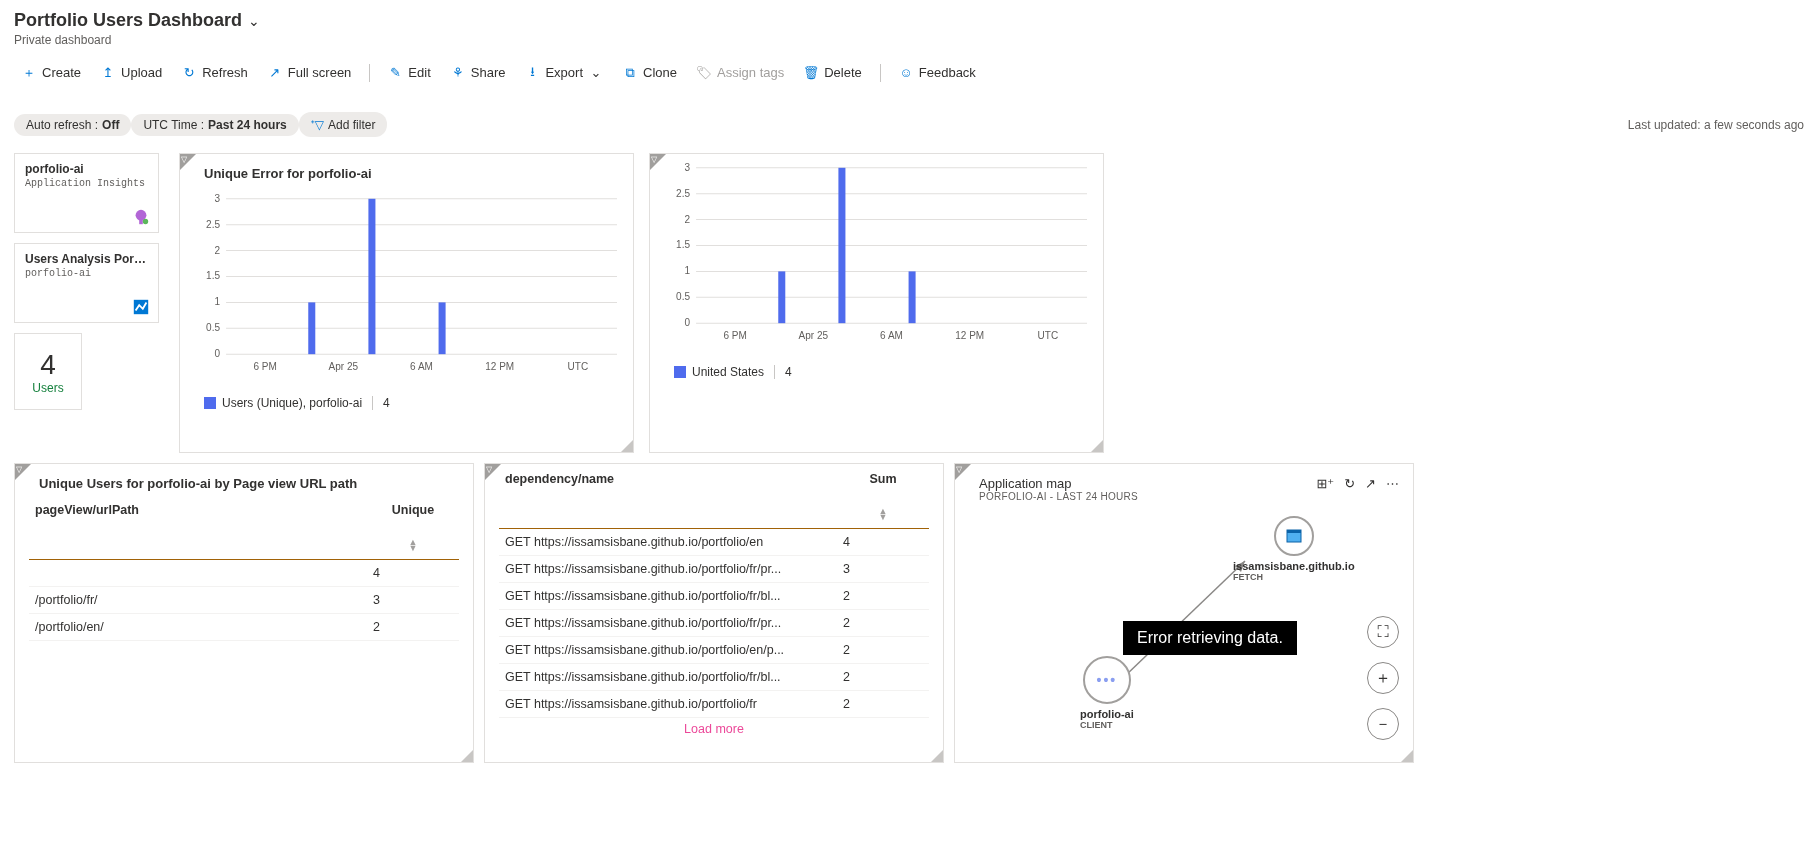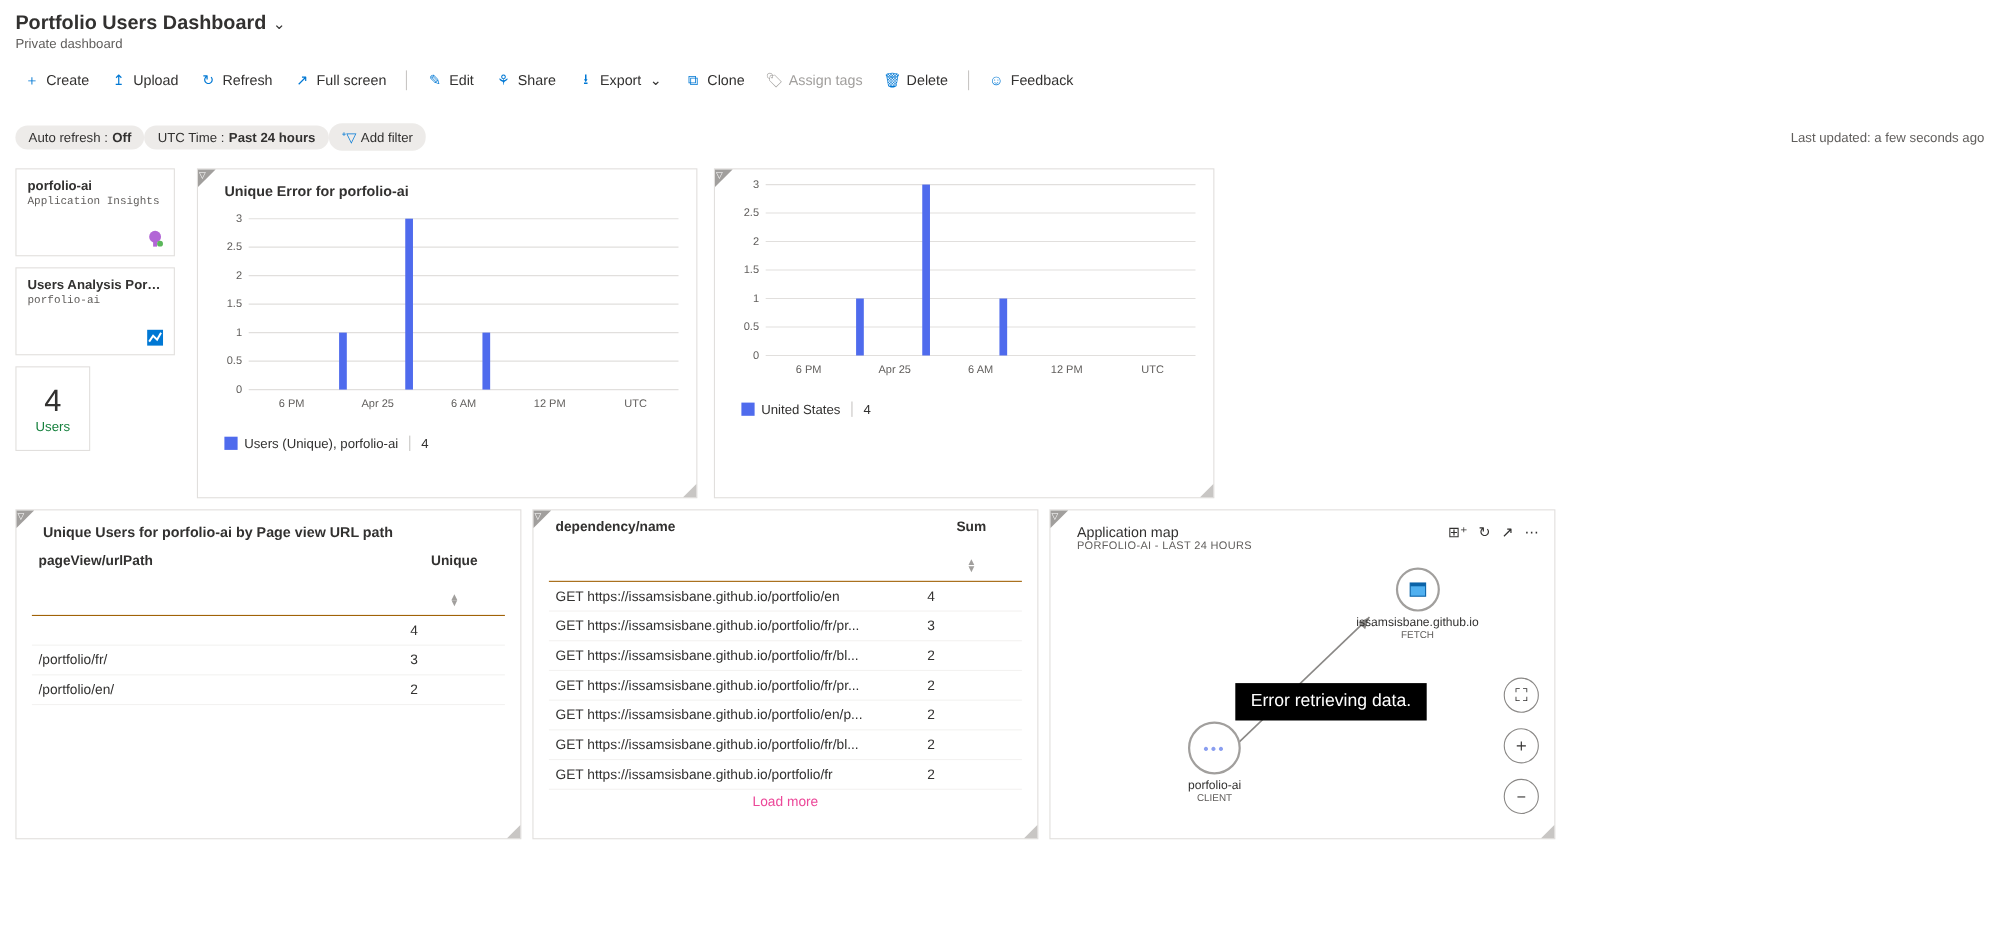--- a/index.html
+++ b/index.html
@@ -50,21 +50,21 @@
   .trow .c2 { width:80px; }
   .loadmore { text-align:center; color:#ec4899; padding:4px; cursor:pointer; font-size:12.5px; }
   .appmap { height:300px; position:relative; }
   .appmap-head { display:flex; align-items:flex-start; padding:12px 14px 4px 24px; }
   .appmap-head .titles { flex:1; }
   .appmap-head .t1 { font-size:13px; }
   .appmap-head .t2 { font-size:10px; color:#605e5c; letter-spacing:0.3px; }
   .appmap-actions { display:flex; gap:10px; align-items:center; font-size:13px; color:#323130; }
   .appmap-actions span { cursor:pointer; }
   .map-canvas { position:relative; width:100%; height:230px; }
-  .node { position:absolute; text-align:center; }
+  .node { position:absolute; text-align:left;font-weight:bold; }
   .node .circle { width:40px; height:40px; border:2px solid #a19f9d; border-radius:50%; background:#fff; margin:0 auto; display:flex; align-items:center; justify-content:center; }
   .node .circle.big { width:48px; height:48px; }
   .node .nlabel { font-size:11px; margin-top:4px; color:#323130; }
   .node .nsub { font-size:9px; color:#605e5c; }
   .tooltip { position:absolute; background:#000; color:#fff; font-size:16px; padding:8px 14px; white-space:nowrap; }
   .map-ctrl { position:absolute; right:14px; display:flex; flex-direction:column; gap:14px; top:110px; }
   .map-ctrl .cbtn { width:32px; height:32px; border:1px solid #8a8886; border-radius:50%; display:flex; align-items:center; justify-content:center; font-size:16px; cursor:pointer; background:#fff; }
   svg.chart-svg { width:100%; height:190px; }
   .grid-line { stroke:#e1dfdd; stroke-width:1; }
   .axis-text { font-size:10px; fill:#605e5c; }

